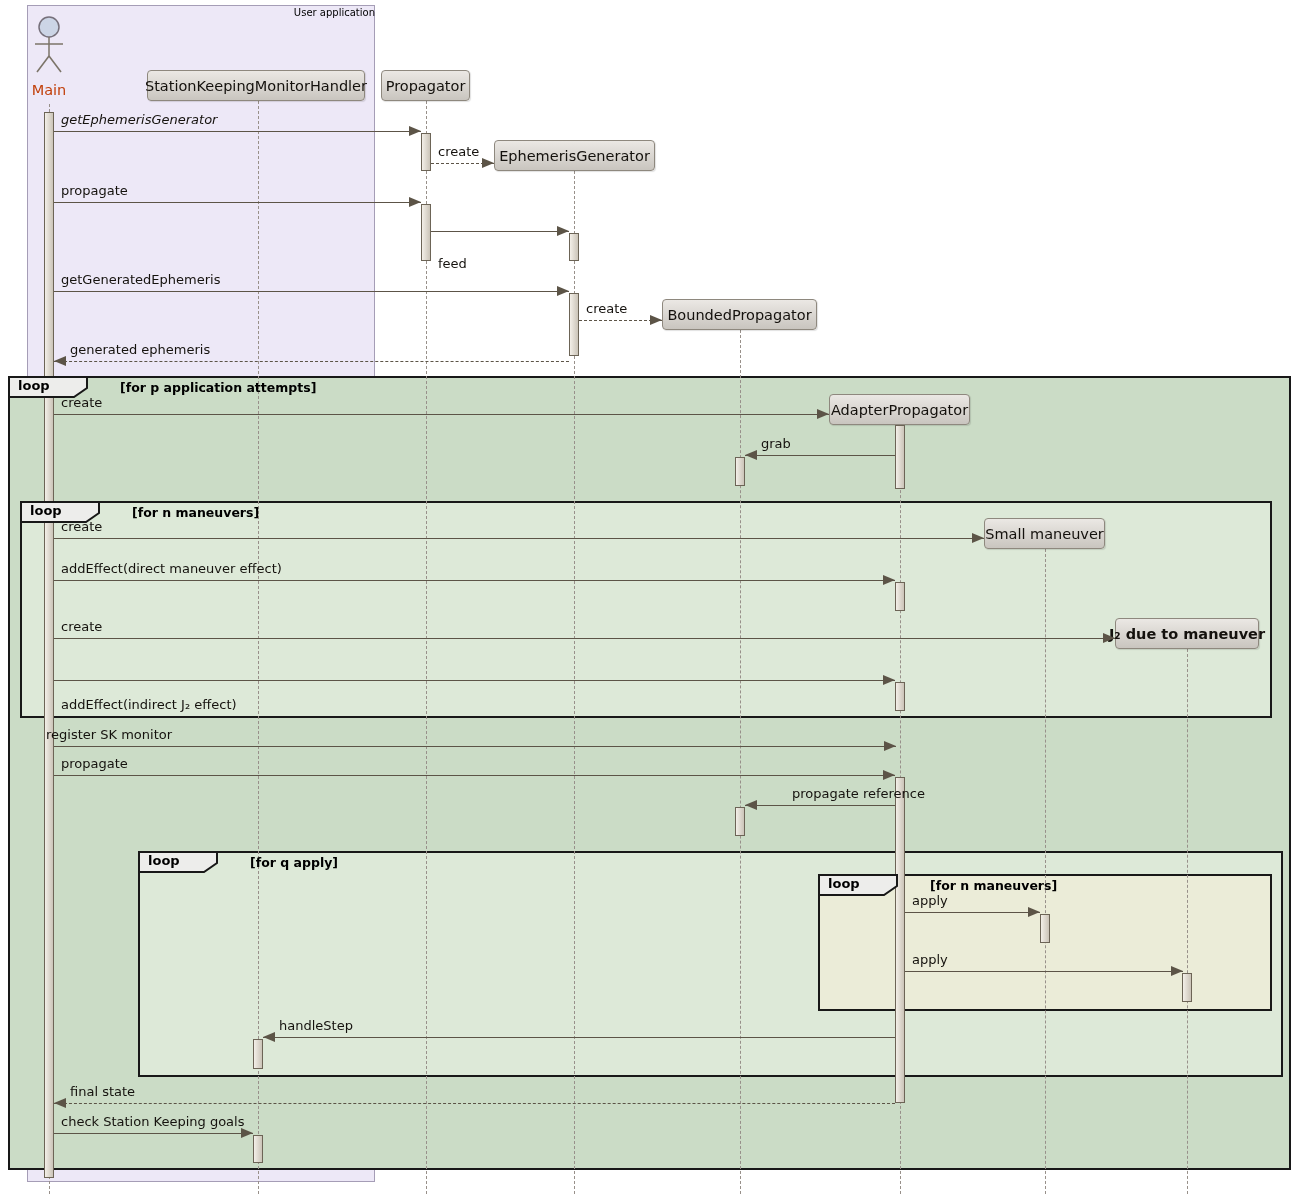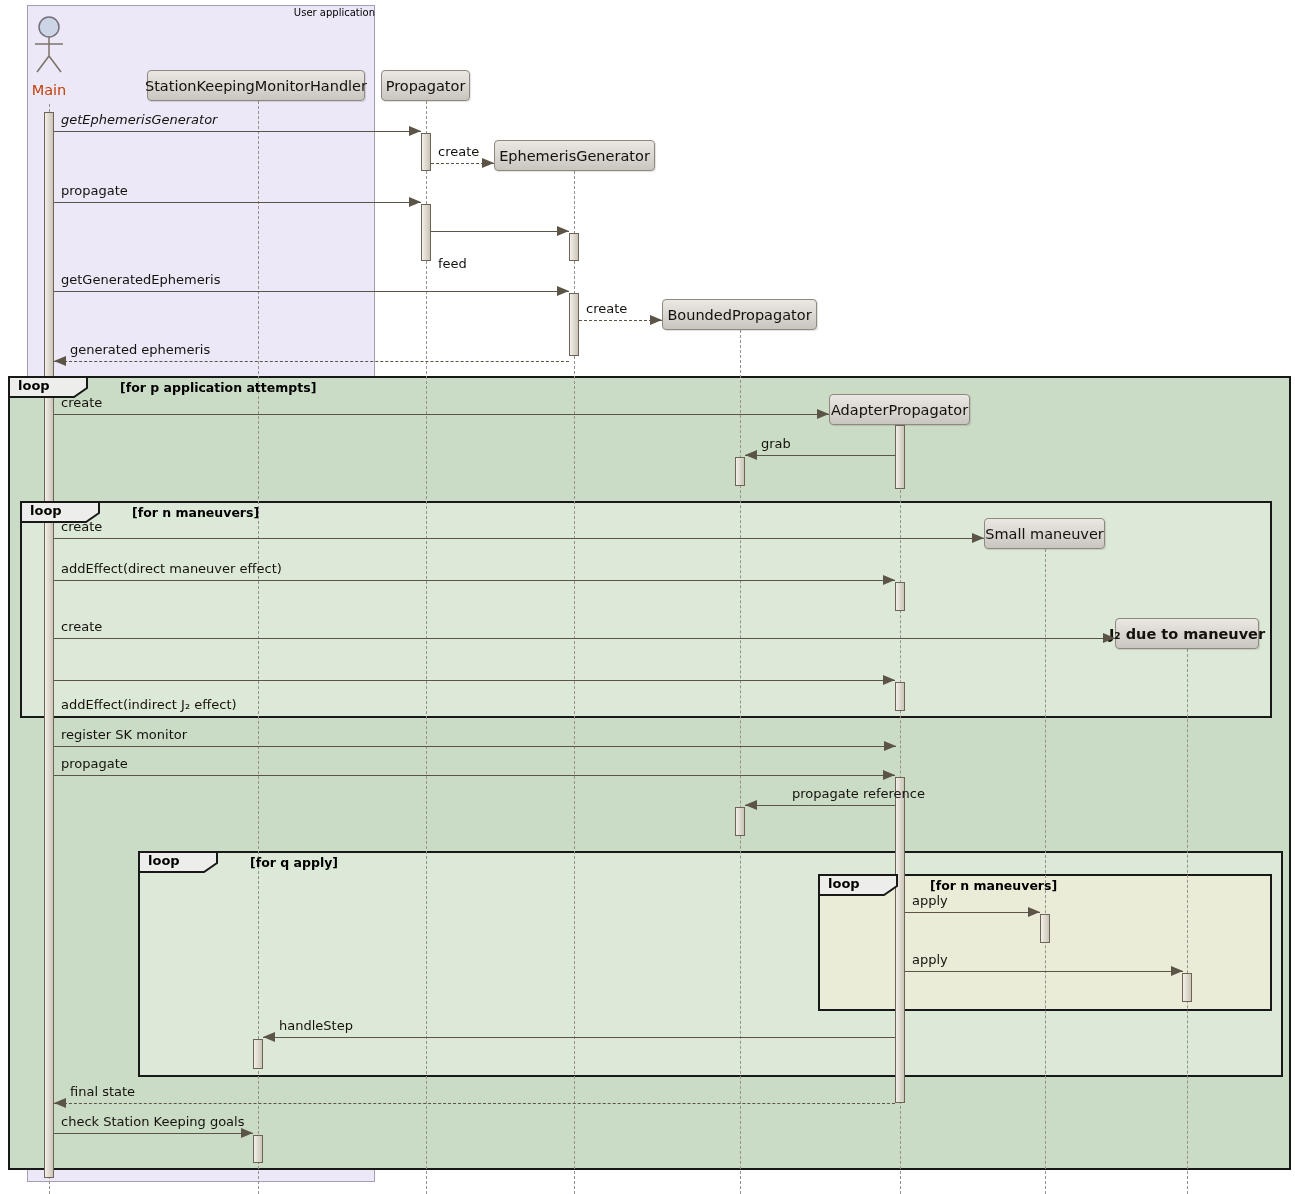--- a/index.html
+++ b/index.html
@@ -154,21 +154,21 @@
       <div class="arrowhead right" style="top: 575px; left: 883px;"></div>
       <div class="msg-label" style="left: 61px; top: 561px;">addEffect(direct maneuver effect)</div>
       <div class="msg-line solid" style="left: 54px; top: 638px; width: 1061px;"></div>
       <div class="arrowhead right" style="top: 633px; left: 1103px;"></div>
       <div class="msg-label" style="left: 61px; top: 619px;">create</div>
       <div class="msg-line solid" style="left: 54px; top: 680px; width: 841px;"></div>
       <div class="arrowhead right" style="top: 675px; left: 883px;"></div>
       <div class="msg-label" style="left: 61px; top: 661px; margin-top: 36px;">addEffect(indirect J₂ effect)</div>
       <div class="msg-line solid" style="left: 54px; top: 746px; width: 842px;"></div>
       <div class="arrowhead right" style="top: 741px; left: 884px;"></div>
-      <div class="msg-label" style="left: 61px; top: 727px;">register SK monitor</div>
+      <div class="msg-label" style="left: 46px; top: 727px;">register SK monitor</div>
       <div class="msg-line solid" style="left: 54px; top: 775px; width: 841px;"></div>
       <div class="arrowhead right" style="top: 770px; left: 883px;"></div>
       <div class="msg-label" style="left: 61px; top: 756px;">propagate</div>
       <div class="msg-line solid" style="left: 745px; top: 805px; width: 150px;"></div>
       <div class="arrowhead left" style="top: 800px; left: 745px;"></div>
       <div class="msg-label" style="left: 792px; top: 786px;">propagate reference</div>
       <div class="msg-line solid" style="left: 905px; top: 912px; width: 135px;"></div>
       <div class="arrowhead right" style="top: 907px; left: 1028px;"></div>
       <div class="msg-label" style="left: 912px; top: 893px;">apply</div>
       <div class="msg-line solid" style="left: 905px; top: 971px; width: 278px;"></div>

